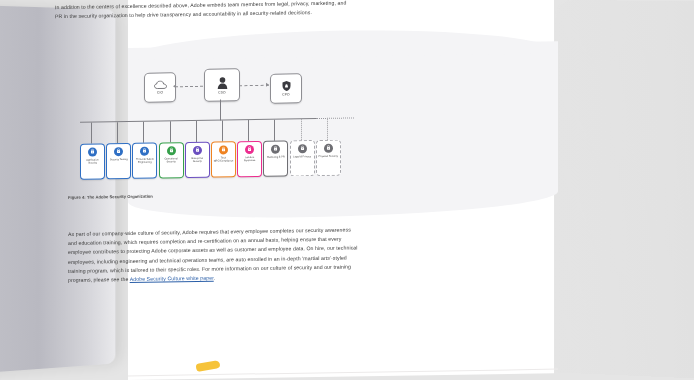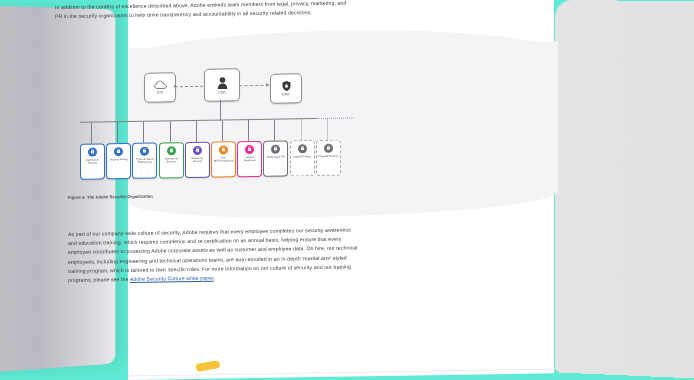--- a/index.html
+++ b/index.html
@@ -1,21 +1,21 @@
 <!DOCTYPE html>
 <html><head>
 <meta charset="utf-8">
 <style>
   html,body{margin:0;padding:0;}
   body{
     width:694px;height:380px;overflow:hidden;position:relative;
     background:#ffffff;
     font-family:"Liberation Sans", sans-serif;
   }
-  .stage{position:absolute;inset:0;overflow:hidden;background:#5eead4;}
+  .stage{position:absolute;inset:0;overflow:hidden;background:#e5e5e5;}
 
   
   .left-curl{
     position:absolute;left:-60px;top:4px;width:190px;height:372px;
     background:linear-gradient(90deg,#c9c9cf 0%,#bfbfc6 28%,#b9b9c1 55%,#d3d3d8 82%,#e9e9ec 100%);
     border-radius:26px 10px 10px 26px;
     transform:perspective(900px) rotateY(14deg) skewY(-1.1deg);
     transform-origin:left center;
     box-shadow:6px 0 16px rgba(0,0,0,.10);
   }

